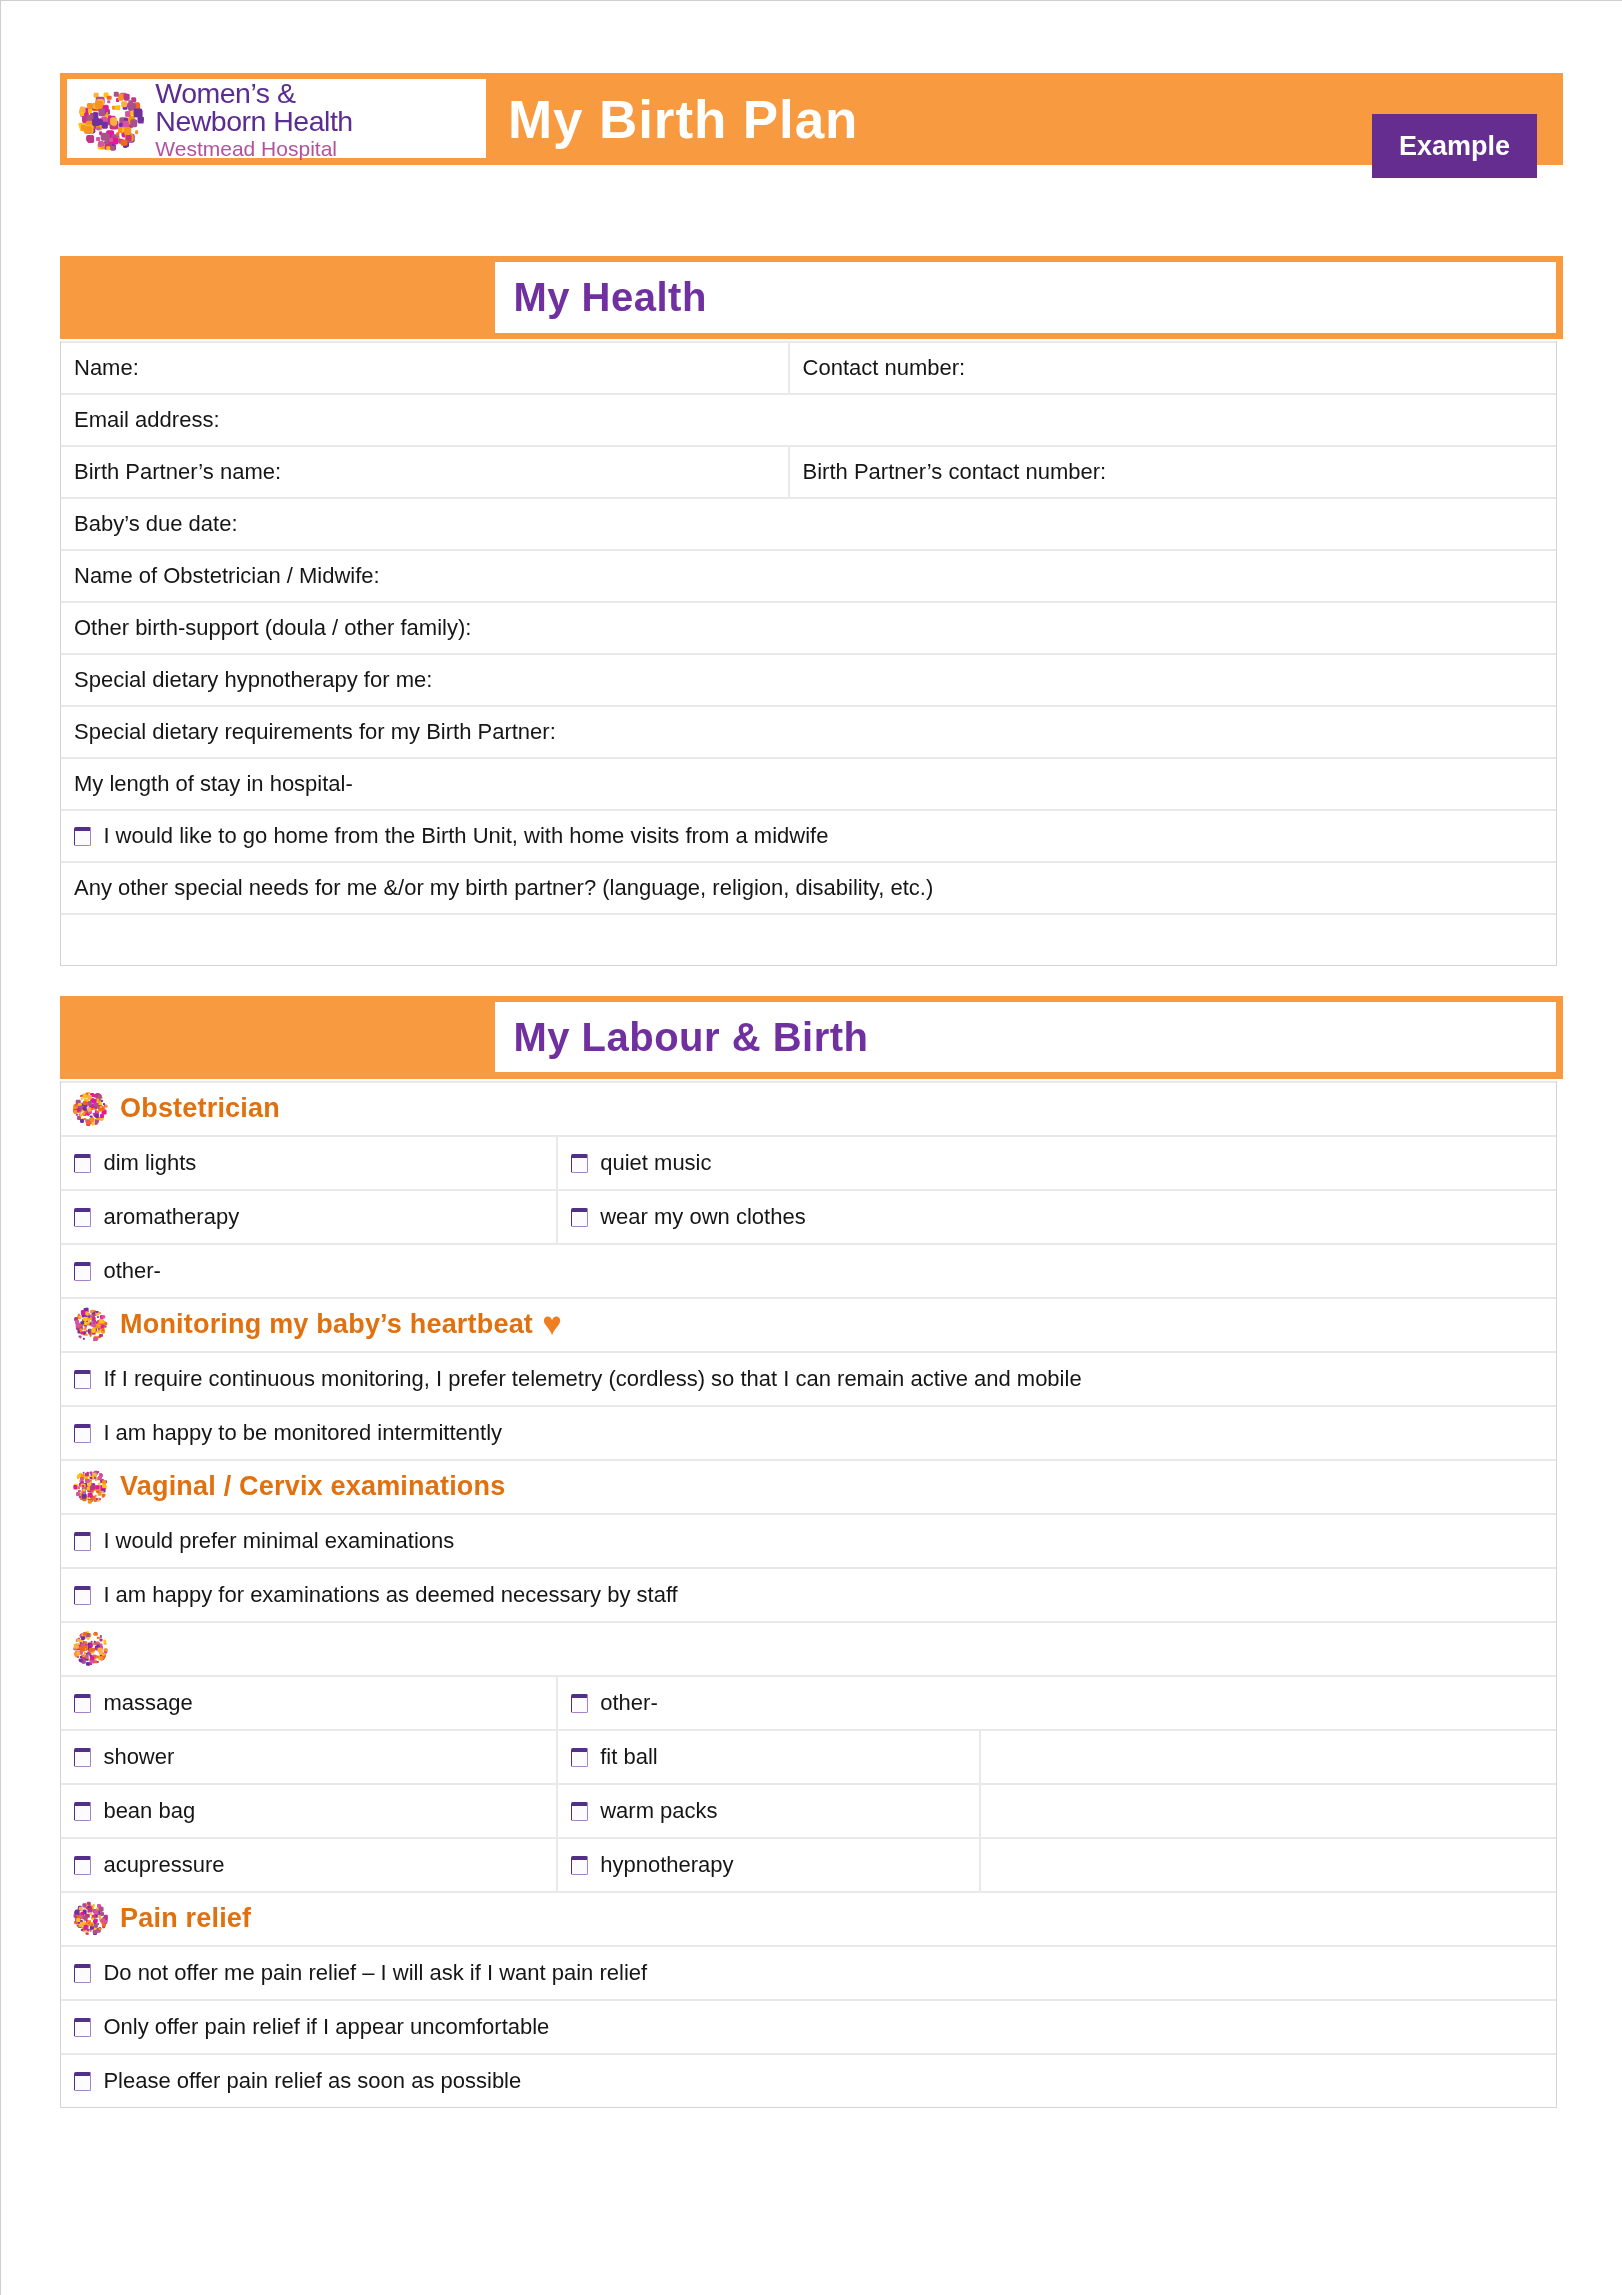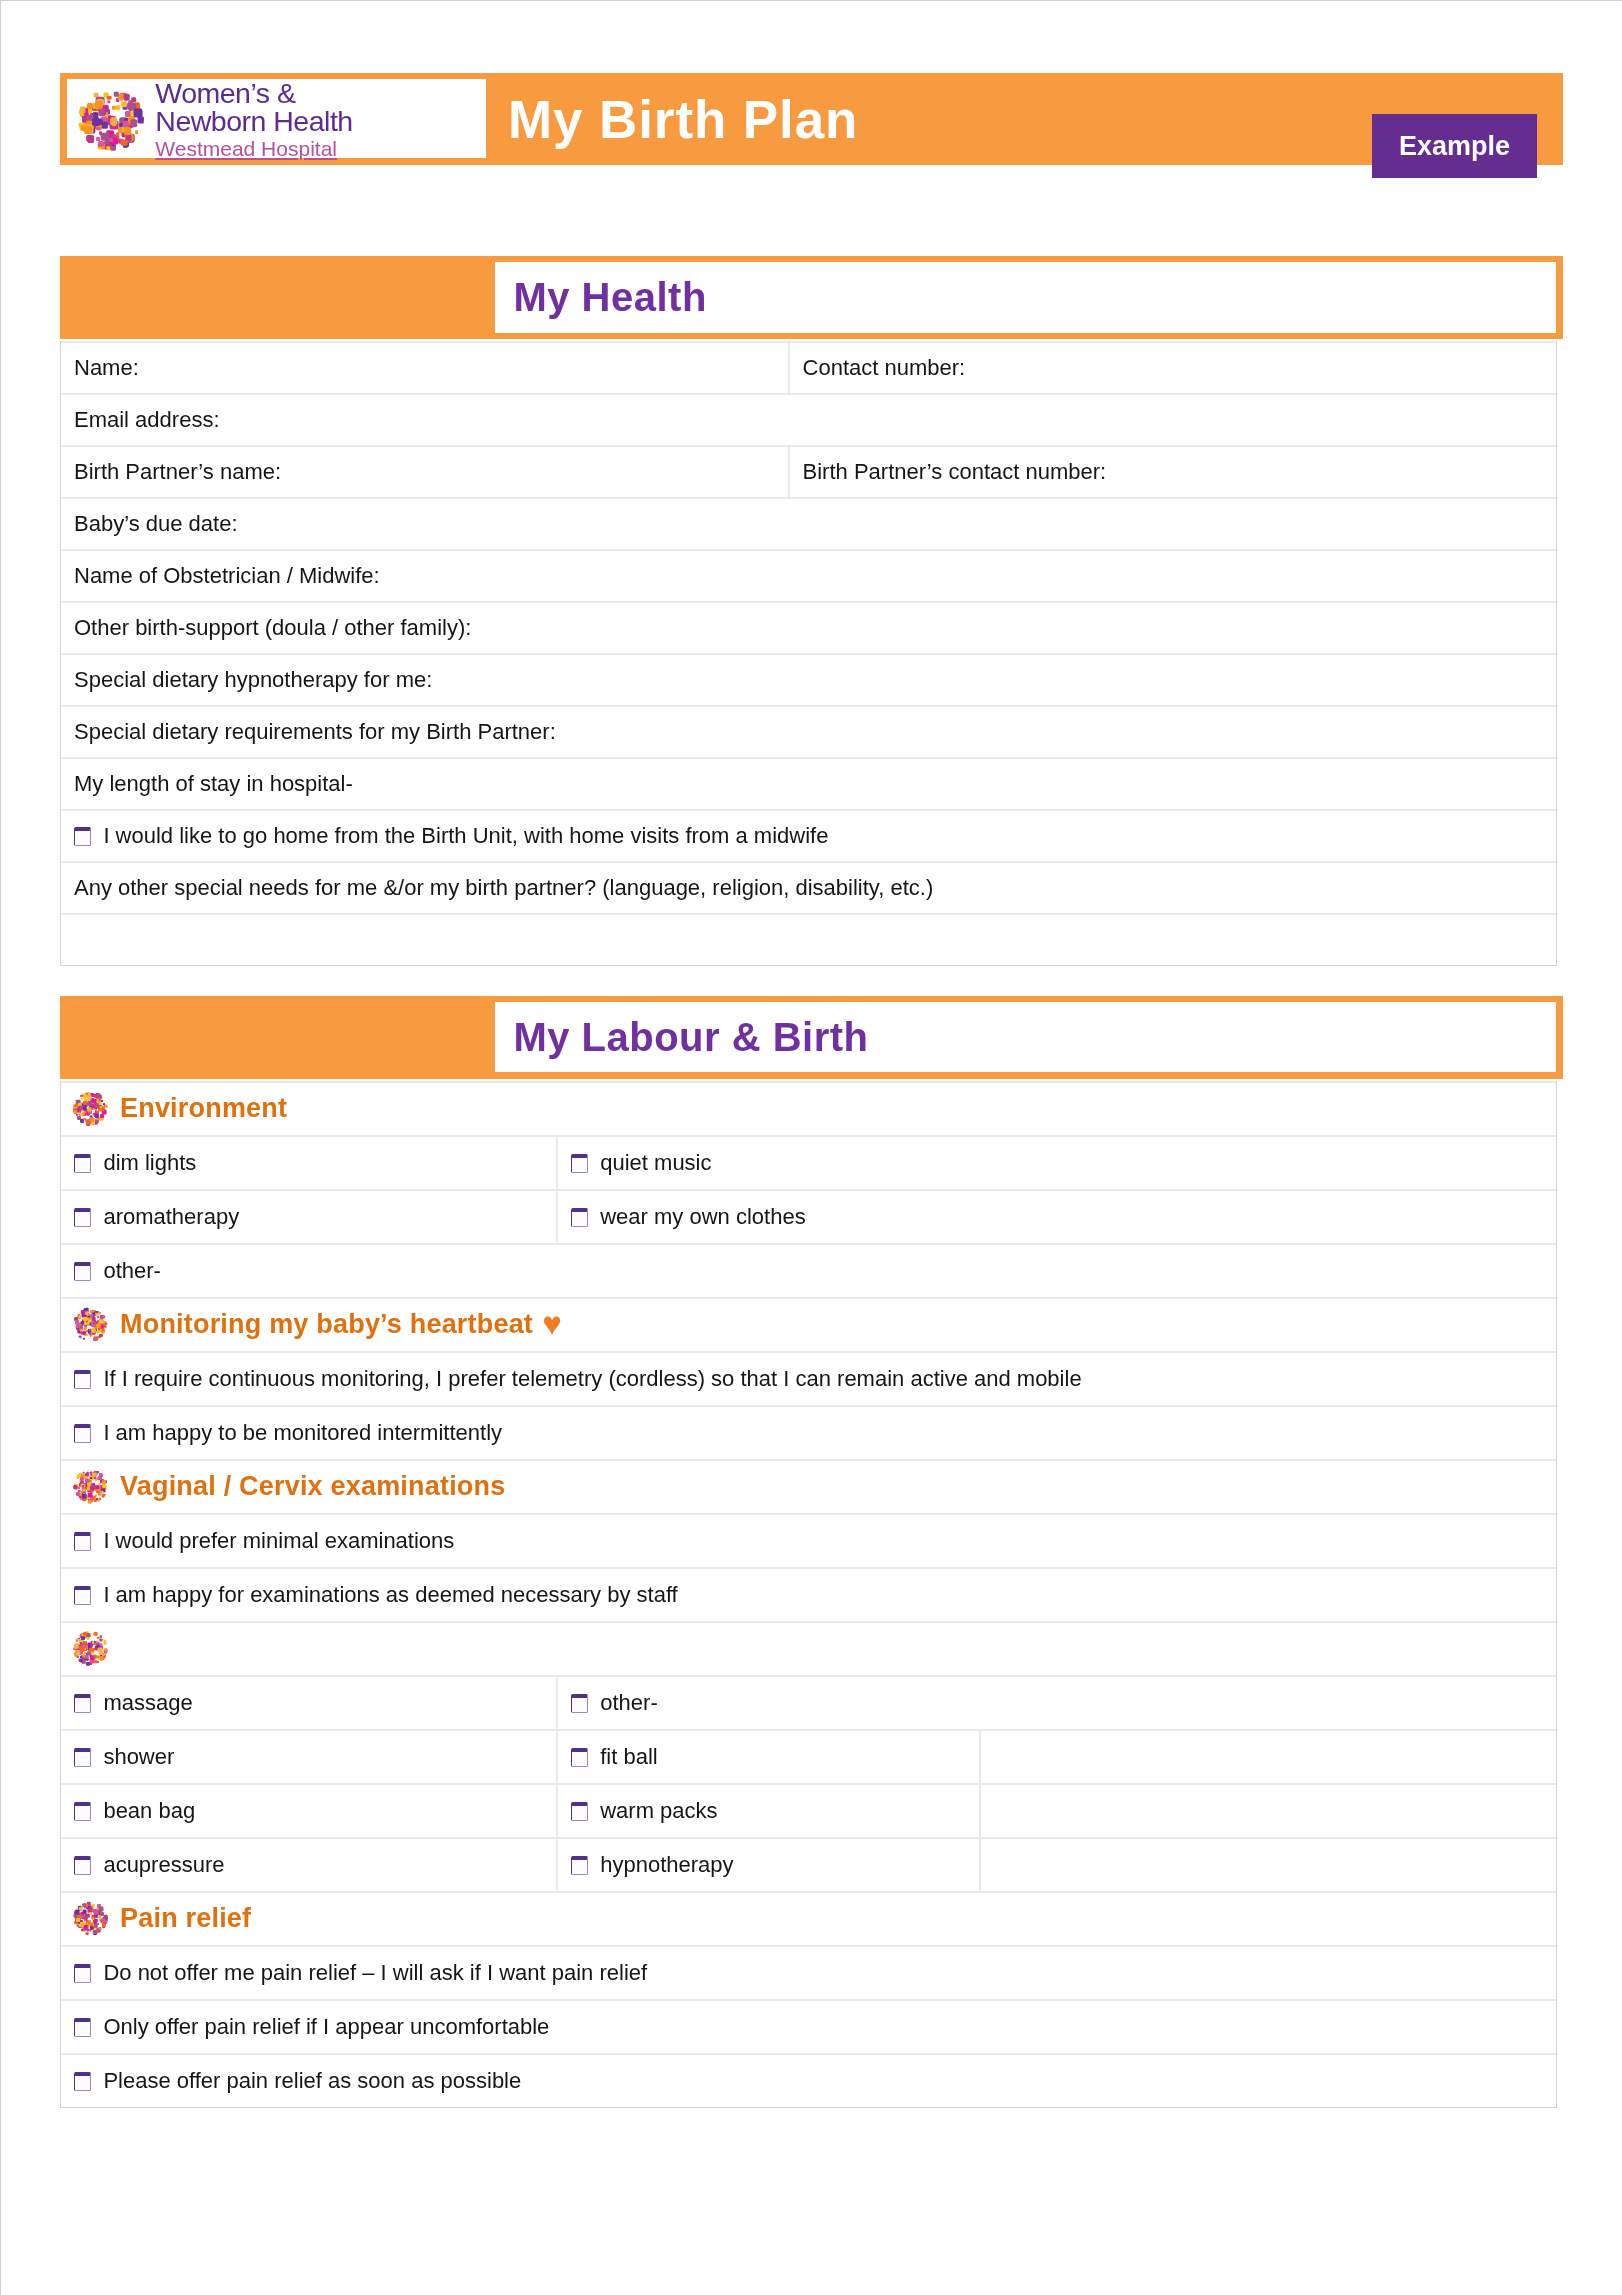--- a/index.html
+++ b/index.html
@@ -13,21 +13,21 @@
 
   
   .hdr { height:92px; background:var(--orange,#F79A40); position:relative; }
   .logo-box {
     position:absolute; left:7.3px; top:6.4px; width:419px; height:79px; background:#fff;
     display:flex; align-items:center; padding-left:11px;
   }
   .logo-circle { width:66px; height:66px; flex:0 0 auto; }
   .logo-text { margin-left:11px; }
   .ll  { color:var(--logo-purple,#5C2D91); font-size:28.5px; line-height:1.0; letter-spacing:-0.5px; }
-  .ll3 { color:var(--logo-pink,#B5519C); font-size:21px; line-height:1.0; margin-top:2.8px;text-decoration:underline; }
+  .ll3 { color:var(--logo-pink,#B5519C); font-size:21px; line-height:1.0; margin-top:2.8px; }
   .title {
     position:absolute; left:448px; top:50%; transform:translateY(-50%); margin:0;
     color:#fff; font-size:53px; font-weight:bold; letter-spacing:0.9px; white-space:nowrap;
   }
   .badge {
     position:absolute; right:26px; bottom:-13px; width:165px; height:64px;
     background:var(--badge-purple,#662D91); color:#fff; font-size:27px; font-weight:bold;
     display:flex; align-items:center; justify-content:center;
   }
 
@@ -407,21 +407,21 @@
               <i style="left:81.0%;top:46.3%;width:5.2%;height:5.2%;background:#FBB040"></i>
               <i style="left:83.6%;top:28.4%;width:6.3%;height:6.3%;background:#7030A0"></i>
               <i style="left:26.5%;top:48.2%;width:12.9%;height:12.9%;background:#A8518A"></i>
               <i style="left:34.6%;top:33.7%;width:12.0%;height:12.0%;background:#F26522"></i>
               <i style="left:48.2%;top:35.0%;width:12.0%;height:12.0%;background:#A8518A"></i>
               <i style="left:68.7%;top:71.5%;width:12.1%;height:12.1%;background:#7030A0"></i>
               <i style="left:67.1%;top:38.8%;width:13.4%;height:13.4%;background:#A8518A"></i>
               <i style="left:22.2%;top:69.2%;width:8.3%;height:8.3%;background:#FBB040"></i>
               <i style="left:33.2%;top:49.9%;width:13.0%;height:13.0%;background:#7030A0"></i>
             </span>
-          <span class="sub-title">Environment</span>
+          <span class="sub-title">Obstetrician</span>
         </div>
         <div class="row">
           <div class="cell w-l1">
             <span class="cb"></span>
             <span>dim lights</span>
           </div>
           <div class="cell div w-rest">
             <span class="cb"></span>
             <span>quiet music</span>
           </div>

